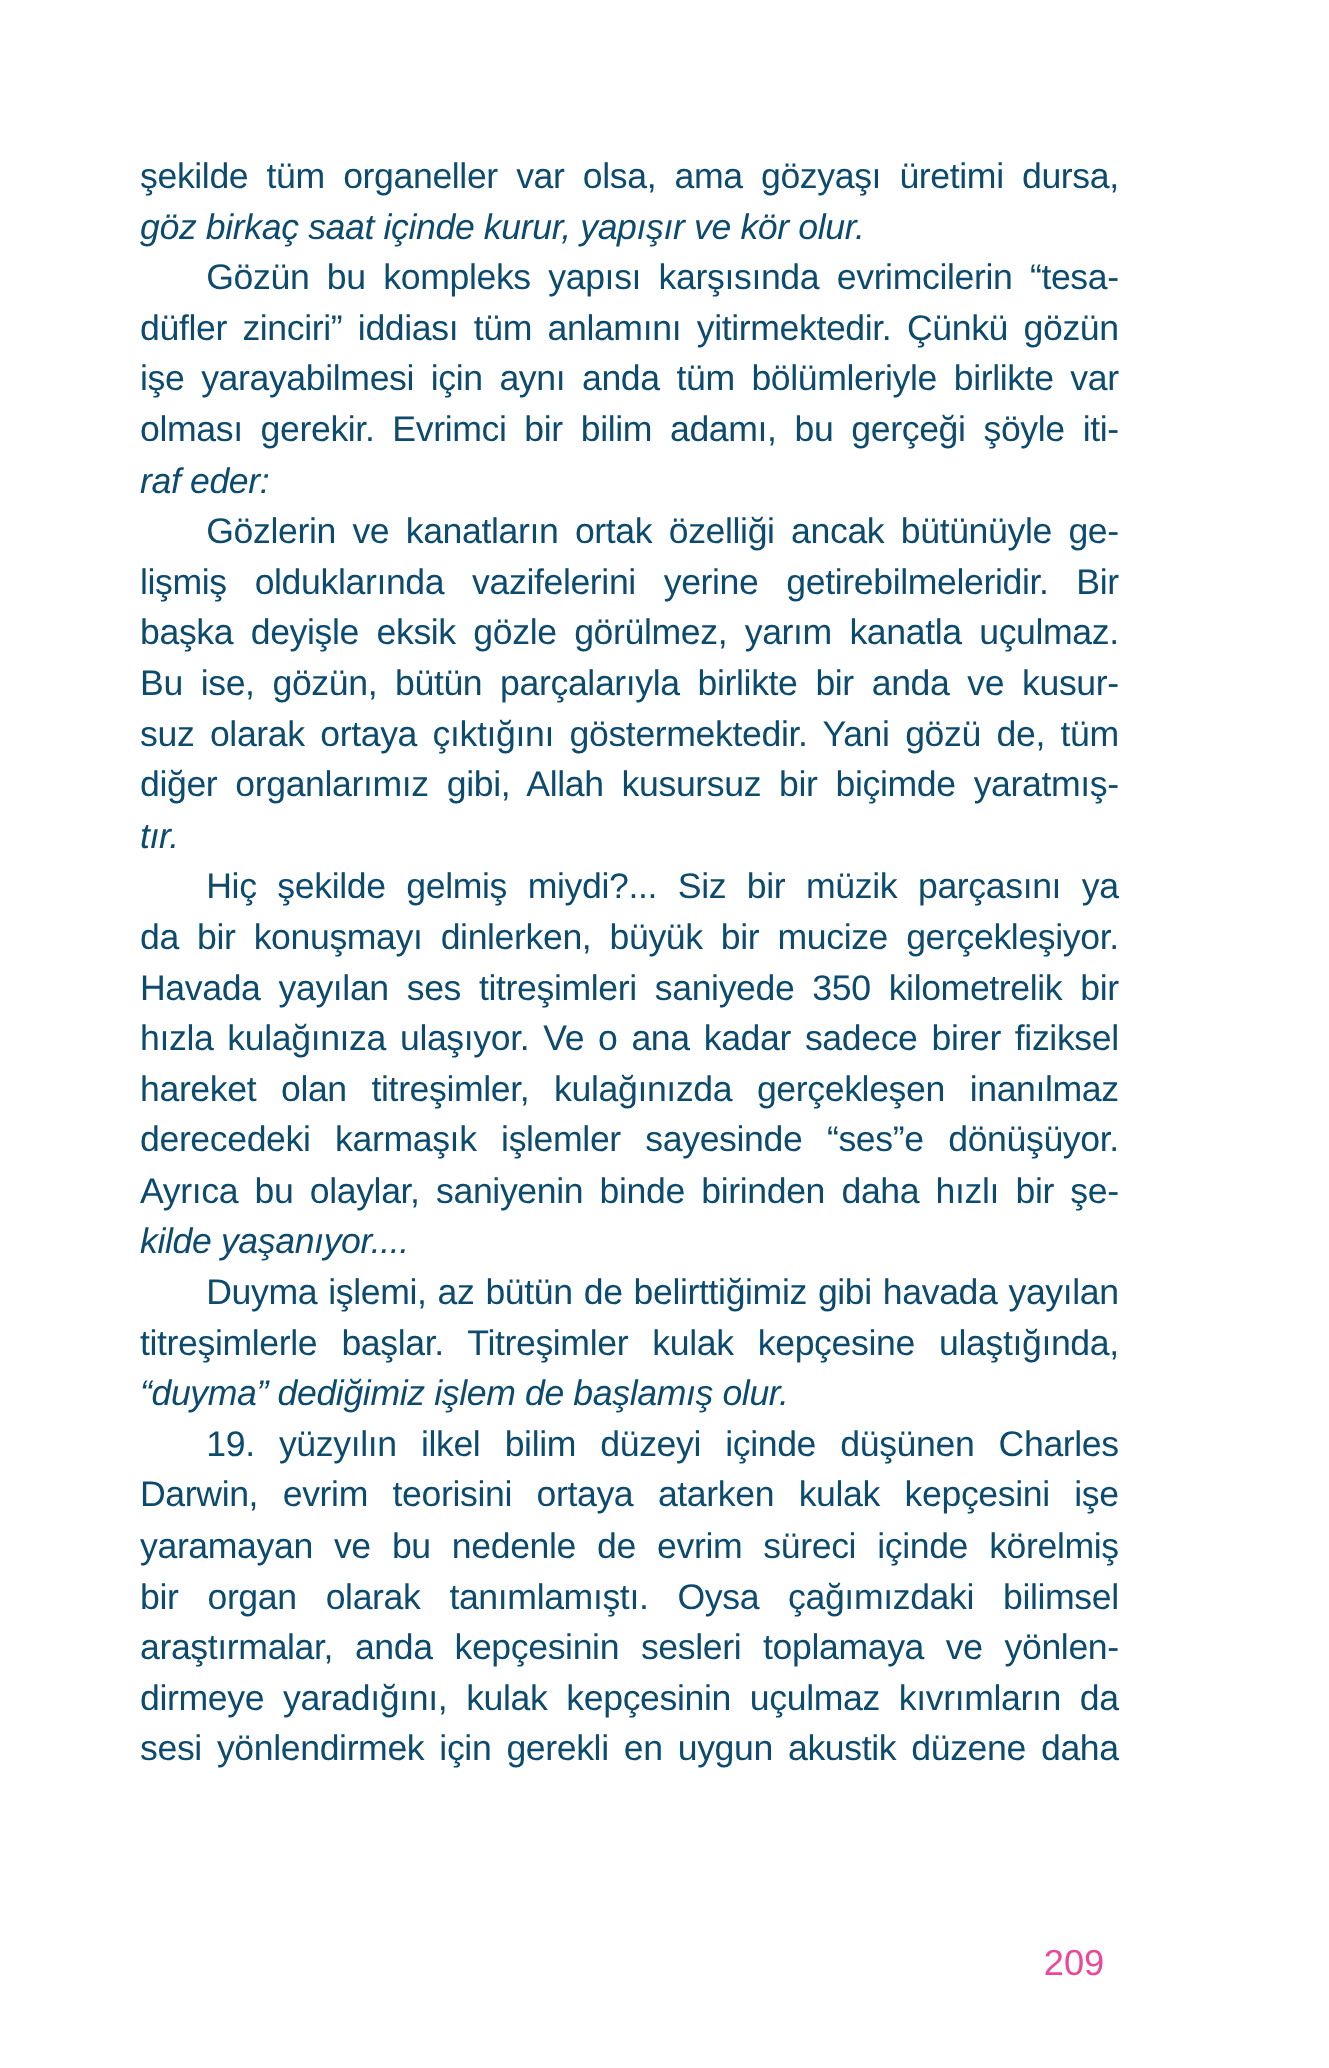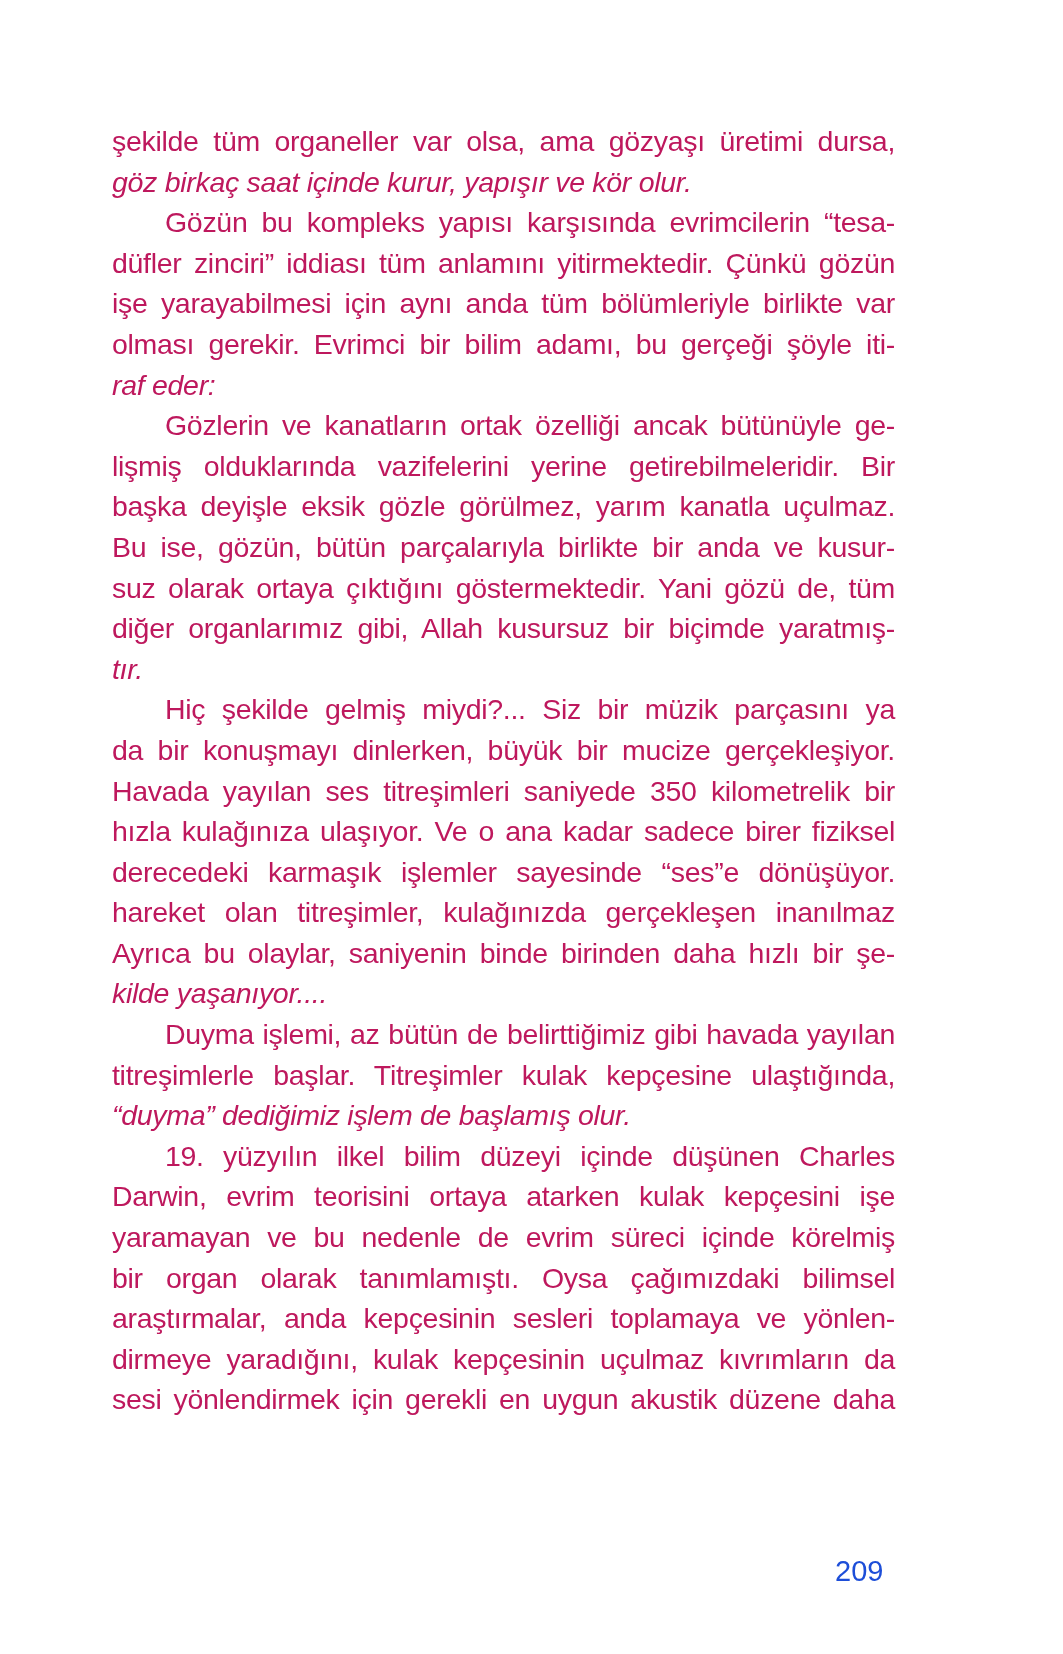--- a/index.html
+++ b/index.html
@@ -5,39 +5,39 @@
   html, body { margin: 0; padding: 0; background: #ffffff; }
   body { width: 1063px; height: 1654px; position: relative; overflow: hidden; }
   .page {
     position: absolute;
     left: 112px;
     top: 121px;
     width: 783px;
     font-family: "Liberation Sans", sans-serif;
     font-size: 28.5px;
     line-height: 40.6px;
-    color: #be185d;
+    color: #0c4a6e;
     letter-spacing: -0.3px;
   }
   .para {
     margin: 0;
     text-align: justify;
     text-align-last: left;
     hyphens: manual;
   }
   .line { display: block; text-align: justify; text-align-last: justify; }
   .line.last { text-align-last: left; font-style: italic; }
   .line.indent { padding-left: 53px; }
   .page-number {
     position: absolute;
     left: 835px;
     top: 1555px;
     font-family: "Liberation Sans", sans-serif;
     font-size: 29px;
-    color: #1d4ed8;
+    color: #ec4899;
   }
 </style>
 </head>
 <body>
 
 <div class="page">
   <div class="para">
     <span class="line">şekilde tüm organeller var olsa, ama gözyaşı üretimi dursa,</span>
     <span class="line last">göz birkaç saat içinde kurur, yapışır ve kör olur.</span>
   </div>
@@ -55,22 +55,22 @@
     <span class="line">Bu ise, gözün, bütün parçalarıyla birlikte bir anda ve kusur-</span>
     <span class="line">suz olarak ortaya çıktığını göstermektedir. Yani gözü de, tüm</span>
     <span class="line">diğer organlarımız gibi, Allah kusursuz bir biçimde yaratmış-</span>
     <span class="line last">tır.</span>
   </div>
   <div class="para">
     <span class="line indent">Hiç şekilde gelmiş miydi?... Siz bir müzik parçasını ya</span>
     <span class="line">da bir konuşmayı dinlerken, büyük bir mucize gerçekleşiyor.</span>
     <span class="line">Havada yayılan ses titreşimleri saniyede 350 kilometrelik bir</span>
     <span class="line">hızla kulağınıza ulaşıyor. Ve o ana kadar sadece birer fiziksel</span>
+    <span class="line">hareket olan titreşimler, kulağınızda gerçekleşen inanılmaz</span>
     <span class="line">derecedeki karmaşık işlemler sayesinde “ses”e dönüşüyor.</span>
-    <span class="line">hareket olan titreşimler, kulağınızda gerçekleşen inanılmaz</span>
     <span class="line">Ayrıca bu olaylar, saniyenin binde birinden daha hızlı bir şe-</span>
     <span class="line last">kilde yaşanıyor....</span>
   </div>
   <div class="para">
     <span class="line indent">Duyma işlemi, az bütün de belirttiğimiz gibi havada yayılan</span>
     <span class="line">titreşimlerle başlar. Titreşimler kulak kepçesine ulaştığında,</span>
     <span class="line last">“duyma” dediğimiz işlem de başlamış olur.</span>
   </div>
   <div class="para">
     <span class="line indent">19. yüzyılın ilkel bilim düzeyi içinde düşünen Charles</span>

